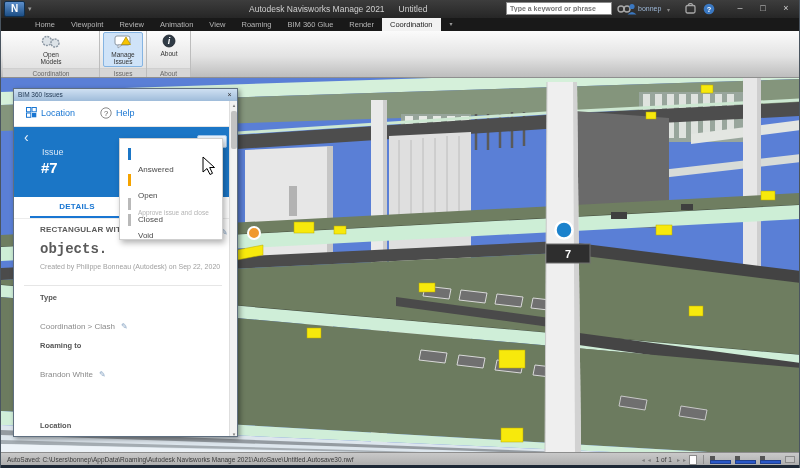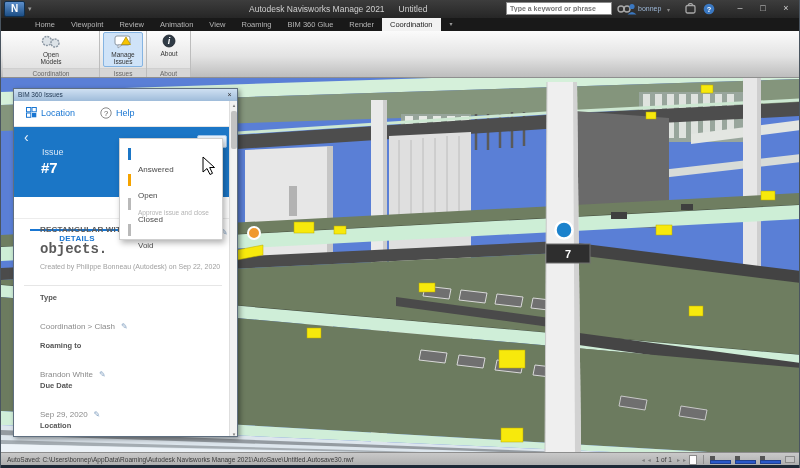--- a/index.html
+++ b/index.html
@@ -53,21 +53,21 @@
   #panel-header { position:absolute; left:0; top:38px; width:217px; height:70px; background:#1b76c6; color:#fff; }
   #back-arrow { position:absolute; left:10px; top:2px; font-size:14px; color:#eaf2fb; }
   #issue-label { position:absolute; left:28px; top:20px; font-size:9px; color:#d7e6f6; }
   #issue-number { position:absolute; left:27px; top:32px; font-size:15px; font-weight:bold; color:#fff; }
   #status-chip { position:absolute; left:183px; top:8px; width:30px; height:13px; background:#eaf3fc;
     border:1px solid #9cc4ea; border-radius:2px; }
   #status-chip .dot { position:absolute; left:4px; top:4px; width:5px; height:5px; border-radius:50%; background:#1b76c6; }
   #status-chip .dash { position:absolute; left:12px; top:6px; width:12px; height:2px; background:#b9c6d2; }
   #panel-tabs { position:absolute; left:0; top:108px; width:217px; height:22px; border-bottom:1px solid #ececec; display:flex; }
   .ptab { font-size:8px; letter-spacing:.3px; line-height:20px; text-align:center; color:#9a9a9a; }
-  .ptab.active { color:#1976d2; font-weight:bold; border-bottom:2px solid #1976d2;margin-top:32px; }
+  .ptab.active { color:#1976d2; font-weight:bold; border-bottom:2px solid #1976d2; }
   #desc1 { position:absolute; left:26px; top:136px; width:170px; font-size:8px; font-weight:bold; color:#5a5a5a; letter-spacing:.2px; }
   #desc2 { position:absolute; left:26px; top:152px; font-size:14px; font-weight:bold; color:#5a5a5a;font-family:Liberation Mono, monospace; }
   #desc-edit { position:absolute; left:207px; top:139px; font-size:8px; color:#8aa6c4; }
   #created-line { position:absolute; left:26px; top:174px; width:185px; font-size:7px; color:#9f9f9f; }
   #fdivider { position:absolute; left:10px; top:196px; width:198px; height:1px; background:#e6e6e6; }
   .pfield { position:absolute; left:26px; width:180px; }
   .pfield .flabel { font-size:7.5px; font-weight:bold; color:#555; }
   .pfield .fvalue { font-size:8px; color:#8a8a8a; margin-top:20px; }
   .pfield .pencil { color:#8aa6c4; margin-left:6px; font-size:8px; }
   #scrollbar { position:absolute; right:0; top:12px; width:8px; height:337px; background:#f2f2f2; border-left:1px solid #dedede; }
@@ -374,24 +374,20 @@
     <div id="fdivider"></div>
 
     <div class="pfield" style="top:204px">
       <div class="flabel">Type</div>
       <div class="fvalue"><span>Coordination &gt; Clash</span><span class="pencil">✎</span></div>
     </div>
     <div class="pfield" style="top:252px">
       <div class="flabel">Roaming to</div>
       <div class="fvalue"><span>Brandon White</span><span class="pencil">✎</span></div>
     </div>
-    <div class="pfield" style="top:292px">
-      <div class="flabel">Due Date</div>
-      <div class="fvalue"><span>Sep 29, 2020</span><span class="pencil">✎</span></div>
-    </div>
     <div class="pfield" style="top:332px">
       <div class="flabel">Location</div>
       <div class="fvalue"><span>Unspecified</span><span class="pencil">✎</span></div>
     </div>
 
     <div id="scrollbar">
       <div class="arr" style="top:1px">▴</div>
       <div id="scroll-thumb"></div>
       <div class="arr" style="bottom:1px">▾</div>
     </div>
@@ -404,21 +400,21 @@
     </div>
     <div class="smi" style="top:32px">
       <span class="bar" style="background: rgb(245, 163, 0);"></span>
       <span class="slabel">Open</span>
     </div>
     <div class="smi" style="top:56px">
       <span class="bar" style="background: rgb(185, 185, 185);"></span>
       <span class="slabel">Closed</span>
     </div>
     <div id="smi-sub">Approve issue and close</div>
-    <div class="smi" style="top:82px">
+    <div class="smi" style="top:72px">
       <span class="bar" style="background: rgb(185, 185, 185);"></span>
       <span class="slabel">Void</span>
     </div>
   </div>
 
   <svg id="cursor" width="16" height="20">
     <path d="M2,1 L2,16 L6,12.5 L9,18.5 L11.5,17.3 L8.7,11.5 L13.5,11.5 Z" fill="#fff" stroke="#000" stroke-width="1"></path>
   </svg>
 
   <div id="statusbar">

